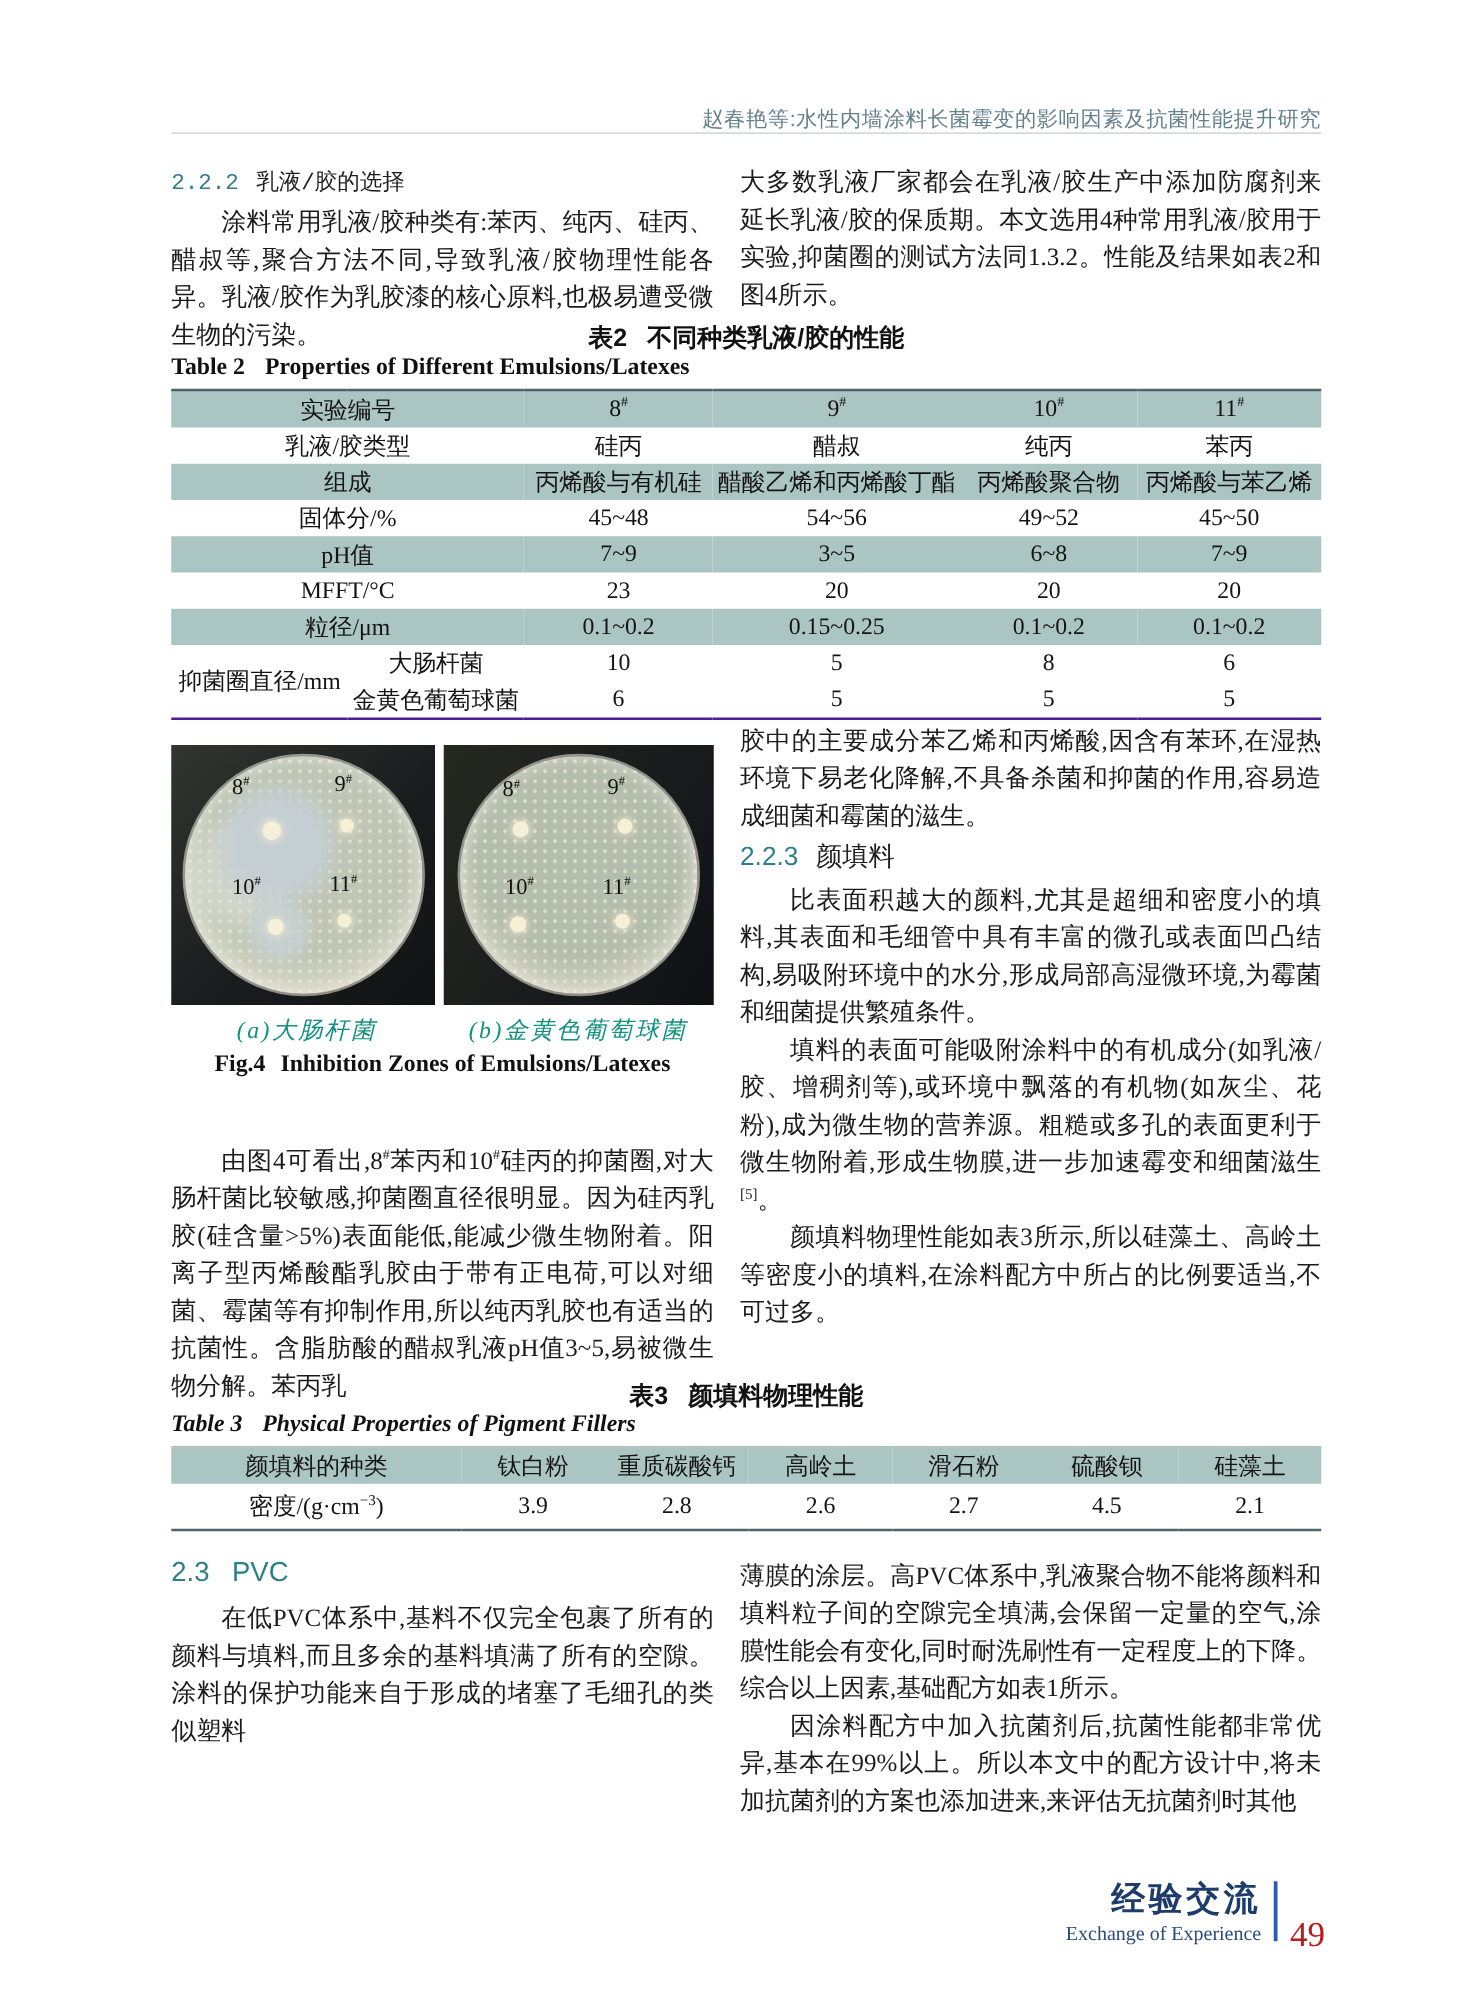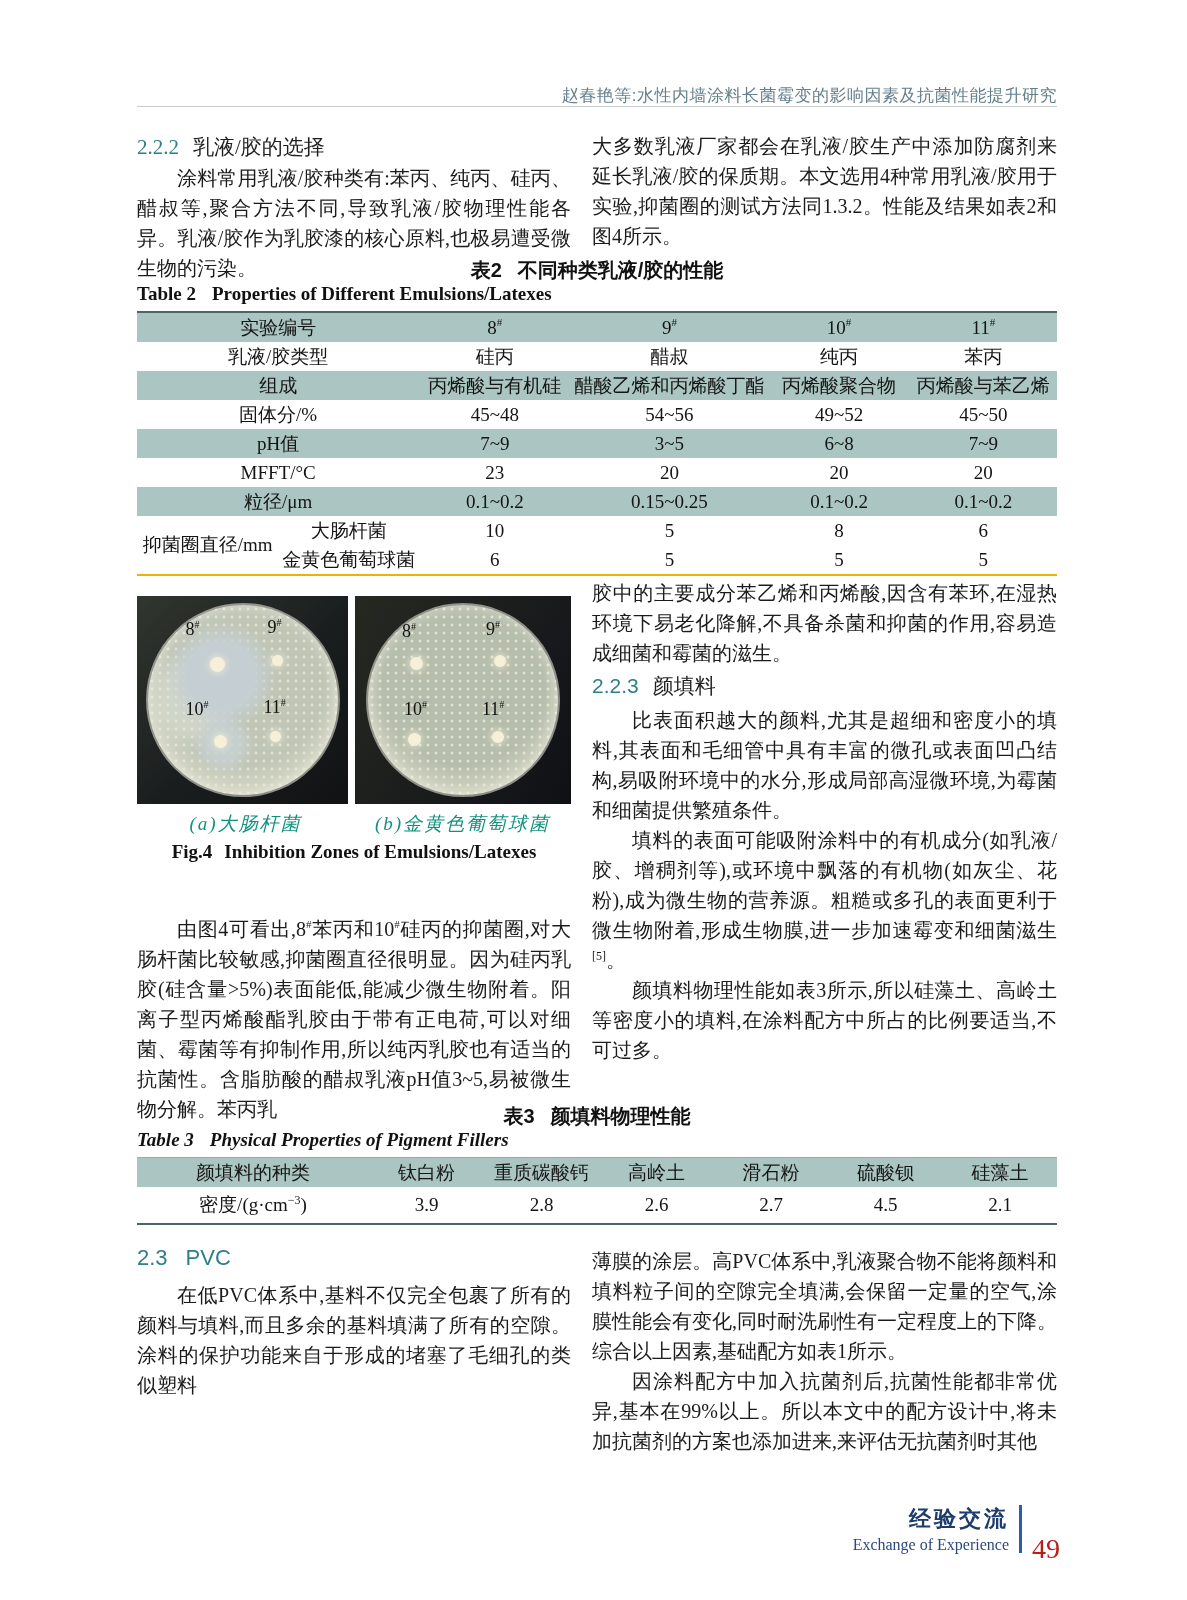--- a/index.html
+++ b/index.html
@@ -10,38 +10,38 @@
   .noindent{text-indent:0;}
   p{margin:0;}
   sup{font-size:12px;line-height:0;vertical-align:7px;}
 
   
   .running-title{position:absolute;top:84px;right:130px;font-family:"Liberation Sans","DejaVu Sans",sans-serif;
                  font-size:17px;color:#65808d;letter-spacing:.5px;}
   .header-rule{position:absolute;top:106px;left:137px;width:920px;height:1px;background:#c7ccca;}
 
   
-  .h-sub{font-family:Liberation Serif, serif;font-size:21px;color:#1f1f1f;}
+  .h-sub{font-family:Liberation Mono, monospace;font-size:18px;color:#1f1f1f;}
   .h-num{color:#2e7f87;margin-right:14px;}
   .h-flow{font-family:"Liberation Sans","DejaVu Sans",sans-serif;font-size:21px;color:#1f1f1f;
           margin:3px 0 4px 0;line-height:30px;}
   .h-big{font-family:"Liberation Sans","DejaVu Sans",sans-serif;font-size:22px;color:#2e7f87;}
   .h-big .h-num{margin-right:18px;}
 
   
   .tbl-cap-cn{left:137px;width:920px;text-align:center;font-family:"Liberation Sans","DejaVu Sans",sans-serif;
               font-weight:bold;font-size:20px;color:#111;}
   .tbl-cap-en{left:137px;width:920px;font-family:"Liberation Serif","DejaVu Serif",serif;
               font-weight:bold;font-size:19px;color:#111;}
   .cap-label{margin-right:16px;}
 
   
   table.data{border-collapse:collapse;width:920px;font-size:19px;color:#141414;}
   table.data td{padding:0 4px;height:29px;text-align:center;white-space:nowrap;}
-  .t2{border-top:2px solid #4e6468;border-bottom:2px solid #eab308;}
+  .t2{border-top:2px solid #4e6468;border-bottom:2px solid #4c1d95;}
   .t3{border-top:1px solid #93aca8;border-bottom:2px solid #4e6468;}
   .band{background:#abc6c2;}
   td.lbl{text-align:left;padding-left:8px;}
   td.sublbl{text-align:left;padding-left:4px;}
   .t3 td{height:33px;}
   .t3 tr.plain td{height:36px;}
   sup.hash{font-size:11px;vertical-align:8px;}
 
   
   .figure{position:absolute;left:137px;top:596px;width:434px;}
@@ -77,21 +77,21 @@
   .fig-title-en .cap-label{margin-right:12px;}
 
   
   .rcol-mid{position:absolute;left:592px;top:578px;width:465px;}
   .rcol-bottom{position:absolute;left:592px;top:1246px;width:465px;}
   .lcol-bottom{position:absolute;left:137px;top:1280px;width:434px;}
 
   
   .footer{position:absolute;top:1492px;right:127px;display:flex;align-items:center;gap:10px;}
   .f-left{text-align:right;}
-  .f-cn{font-family:"Liberation Sans","DejaVu Sans",sans-serif;font-weight:bold;font-size:22px;
+  .f-cn{font-family:"Liberation Sans","DejaVu Sans",sans-serif;font-weight:bold;font-size:27px;
         color:#1d3c6b;letter-spacing:3px;}
   .f-en{font-size:16px;color:#2a4a7d;margin-top:2px;}
   .f-bar{width:3px;height:48px;background:#2d5ca8;}
   .f-num{font-size:28px;color:#b91c1c;padding-top:2px;margin-top:39px;}
 </style>
 </head>
 <body>
 
 <div class="page">
 

